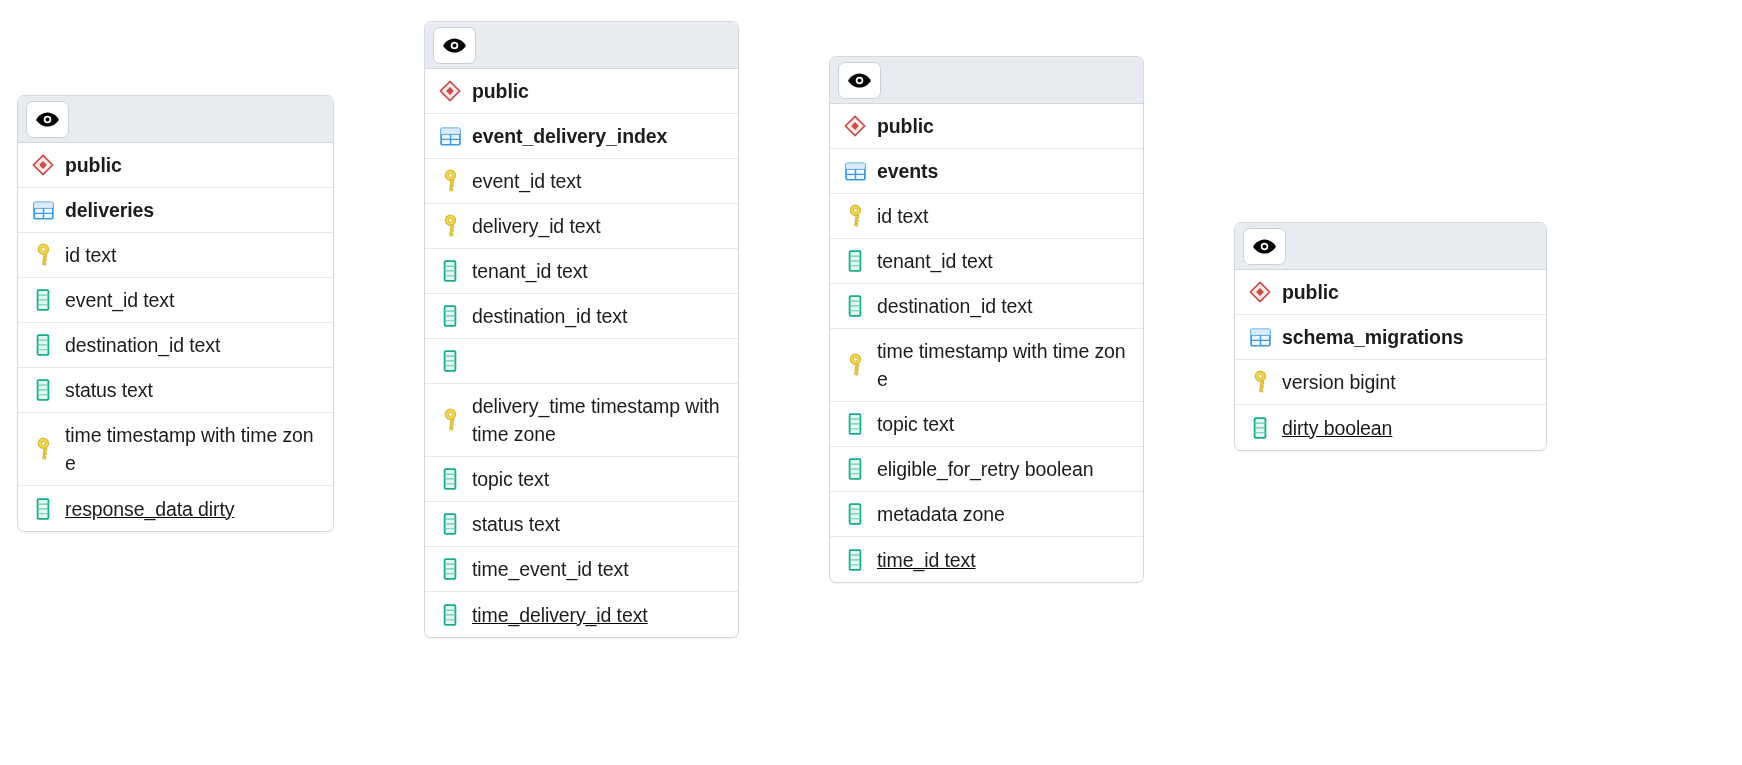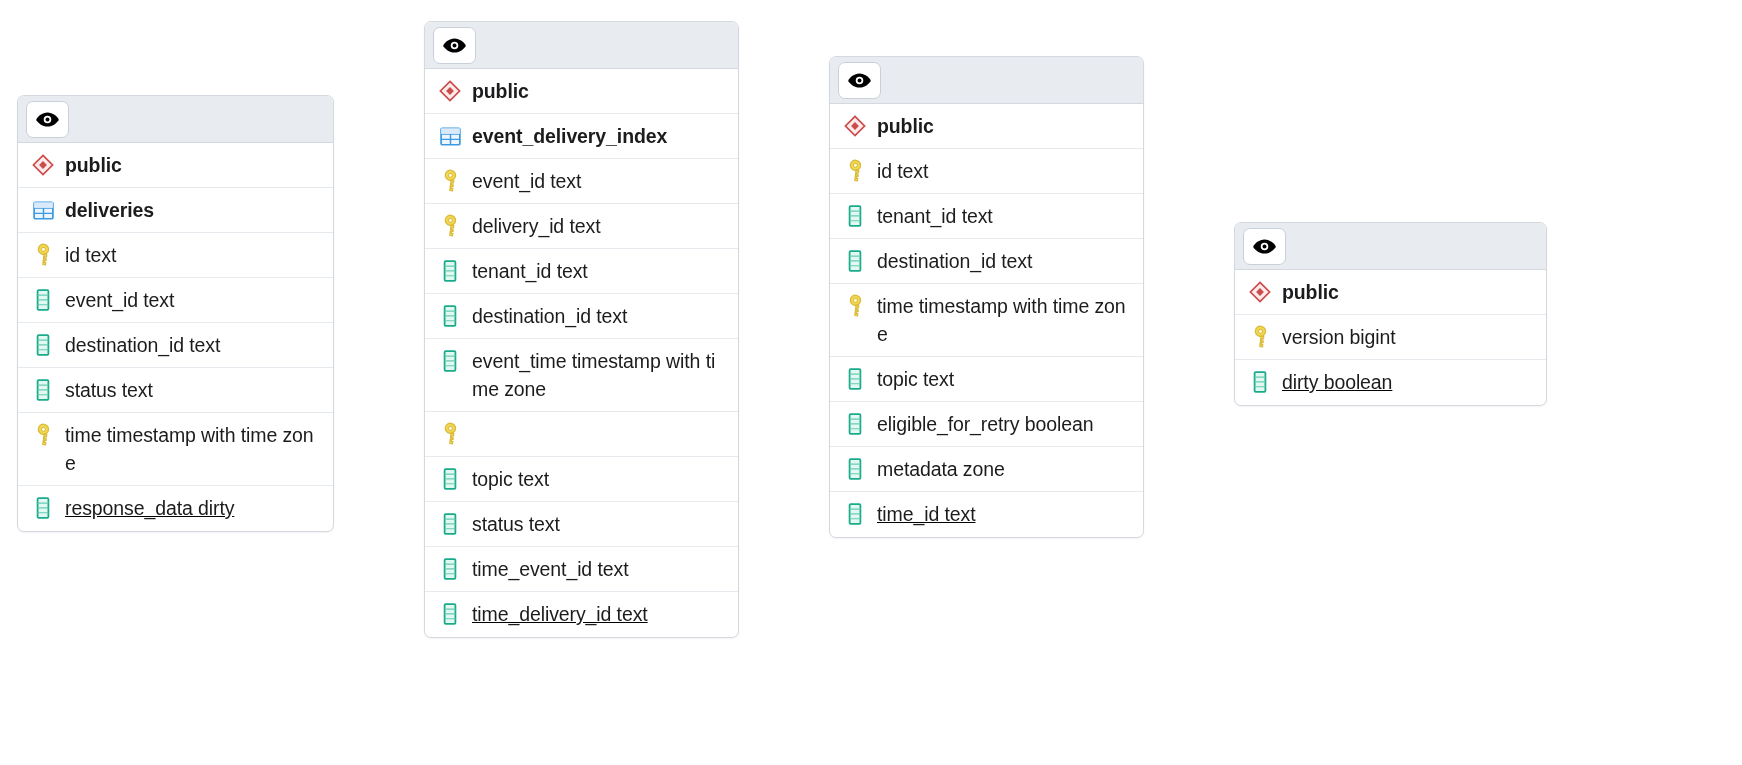--- a/index.html
+++ b/index.html
@@ -34,21 +34,21 @@
     background: #ffffff;
     border: 1px solid #c9d0d9;
     border-radius: 7px;
     display: flex; align-items: center; justify-content: center;
     cursor: pointer;
   }
   .eye-btn svg { display: block; }
 
   .row {
     display: flex;
-    align-items: flex-start;
+    align-items: center;
     border-bottom: 1px solid #e6e9ee;
     padding: 8px 10px 8px 12px;
     min-height: 45px;
   }
   .row:last-child { border-bottom: none; text-decoration: underline; }
 
   .row-icon {
     flex: 0 0 auto;
     width: 26px;
     height: 28px;
@@ -241,32 +241,32 @@
 </span>
         <span class="row-label">destination_id text</span>
       </div>
       <div class="row">
         <span class="row-icon">
   <svg width="20" height="24" viewBox="0 0 16 24" aria-hidden="true">
     <rect x="2.6" y="2.2" width="10.8" height="19.6" rx="1.1" fill="#e4f8f2" stroke="#1aab8a" stroke-width="1.8"></rect>
     <path d="M2.6 7.1h10.8M2.6 11.9h10.8M2.6 16.8h10.8" stroke="#66ccb4" stroke-width="1.1" fill="none"></path>
   </svg>
 </span>
-        <span class="row-label">event_time timestamp with time zone</span>
-      </div>
-      <div class="row">
-        <span class="row-icon">
-  <svg width="25" height="25" viewBox="0 0 24 24" aria-hidden="true">
-    <g transform="rotate(-38 12 12)">
-      <circle cx="15.6" cy="7.3" r="4.9" fill="#f2d84f" stroke="#d9b93a" stroke-width="1.2"></circle>
-      <circle cx="15.6" cy="7.3" r="1.9" fill="#fffdf0" stroke="#d9b93a" stroke-width="0.9"></circle>
-      <path d="M13.3 11.2 6.1 18.4l1.9 1.9 1.6-1.6-1.1-1.1 1.3-1.3 1.1 1.1 1.2-1.2-1.1-1.1 1.3-1.3 1.1 1.1 1.6-1.6z" fill="#f2d84f" stroke="#d9b93a" stroke-width="1.1" stroke-linejoin="round"></path>
-    </g>
-  </svg>
-</span>
+      </div>
+      <div class="row">
+        <span class="row-icon">
+  <svg width="25" height="25" viewBox="0 0 24 24" aria-hidden="true">
+    <g transform="rotate(-38 12 12)">
+      <circle cx="15.6" cy="7.3" r="4.9" fill="#f2d84f" stroke="#d9b93a" stroke-width="1.2"></circle>
+      <circle cx="15.6" cy="7.3" r="1.9" fill="#fffdf0" stroke="#d9b93a" stroke-width="0.9"></circle>
+      <path d="M13.3 11.2 6.1 18.4l1.9 1.9 1.6-1.6-1.1-1.1 1.3-1.3 1.1 1.1 1.2-1.2-1.1-1.1 1.3-1.3 1.1 1.1 1.6-1.6z" fill="#f2d84f" stroke="#d9b93a" stroke-width="1.1" stroke-linejoin="round"></path>
+    </g>
+  </svg>
+</span>
+        <span class="row-label">delivery_time timestamp with time zone</span>
       </div>
       <div class="row">
         <span class="row-icon">
   <svg width="20" height="24" viewBox="0 0 16 24" aria-hidden="true">
     <rect x="2.6" y="2.2" width="10.8" height="19.6" rx="1.1" fill="#e4f8f2" stroke="#1aab8a" stroke-width="1.8"></rect>
     <path d="M2.6 7.1h10.8M2.6 11.9h10.8M2.6 16.8h10.8" stroke="#66ccb4" stroke-width="1.1" fill="none"></path>
   </svg>
 </span>
         <span class="row-label">topic text</span>
       </div>
@@ -310,20 +310,30 @@
       </div>
       <div class="row bold">
         <span class="row-icon">
   <svg width="24" height="24" viewBox="0 0 24 24" aria-hidden="true">
     <path d="M12 2.4 21.6 12 12 21.6 2.4 12z" fill="#fdeaea" stroke="#cc4b4b" stroke-width="1.7"></path>
     <path d="M12 8.1 15.9 12 12 15.9 8.1 12z" fill="#cc4b4b"></path>
   </svg>
 </span>
         <span class="row-label">public</span>
       </div>
+      <div class="row bold">
+        <span class="row-icon">
+  <svg width="23" height="23" viewBox="0 0 24 24" aria-hidden="true">
+    <rect x="2.2" y="3.4" width="19.6" height="17.2" rx="1.4" fill="#eef5fc" stroke="#3b9ae1" stroke-width="1.8"></rect>
+    <path d="M2.2 9.3h19.6M12 9.3v11.3M2.2 15h19.6" stroke="#3b9ae1" stroke-width="1.5" fill="none"></path>
+    <rect x="2.2" y="3.4" width="19.6" height="5.9" fill="#dbeafb"></rect>
+  </svg>
+</span>
+        <span class="row-label">events</span>
+      </div>
       <div class="row">
         <span class="row-icon">
   <svg width="25" height="25" viewBox="0 0 24 24" aria-hidden="true">
     <g transform="rotate(-38 12 12)">
       <circle cx="15.6" cy="7.3" r="4.9" fill="#f2d84f" stroke="#d9b93a" stroke-width="1.2"></circle>
       <circle cx="15.6" cy="7.3" r="1.9" fill="#fffdf0" stroke="#d9b93a" stroke-width="0.9"></circle>
       <path d="M13.3 11.2 6.1 18.4l1.9 1.9 1.6-1.6-1.1-1.1 1.3-1.3 1.1 1.1 1.2-1.2-1.1-1.1 1.3-1.3 1.1 1.1 1.6-1.6z" fill="#f2d84f" stroke="#d9b93a" stroke-width="1.1" stroke-linejoin="round"></path>
     </g>
   </svg>
 </span>
@@ -408,20 +418,30 @@
       </div>
       <div class="row bold">
         <span class="row-icon">
   <svg width="24" height="24" viewBox="0 0 24 24" aria-hidden="true">
     <path d="M12 2.4 21.6 12 12 21.6 2.4 12z" fill="#fdeaea" stroke="#cc4b4b" stroke-width="1.7"></path>
     <path d="M12 8.1 15.9 12 12 15.9 8.1 12z" fill="#cc4b4b"></path>
   </svg>
 </span>
         <span class="row-label">public</span>
       </div>
+      <div class="row bold">
+        <span class="row-icon">
+  <svg width="23" height="23" viewBox="0 0 24 24" aria-hidden="true">
+    <rect x="2.2" y="3.4" width="19.6" height="17.2" rx="1.4" fill="#eef5fc" stroke="#3b9ae1" stroke-width="1.8"></rect>
+    <path d="M2.2 9.3h19.6M12 9.3v11.3M2.2 15h19.6" stroke="#3b9ae1" stroke-width="1.5" fill="none"></path>
+    <rect x="2.2" y="3.4" width="19.6" height="5.9" fill="#dbeafb"></rect>
+  </svg>
+</span>
+        <span class="row-label">schema_migrations</span>
+      </div>
       <div class="row">
         <span class="row-icon">
   <svg width="25" height="25" viewBox="0 0 24 24" aria-hidden="true">
     <g transform="rotate(-38 12 12)">
       <circle cx="15.6" cy="7.3" r="4.9" fill="#f2d84f" stroke="#d9b93a" stroke-width="1.2"></circle>
       <circle cx="15.6" cy="7.3" r="1.9" fill="#fffdf0" stroke="#d9b93a" stroke-width="0.9"></circle>
       <path d="M13.3 11.2 6.1 18.4l1.9 1.9 1.6-1.6-1.1-1.1 1.3-1.3 1.1 1.1 1.2-1.2-1.1-1.1 1.3-1.3 1.1 1.1 1.6-1.6z" fill="#f2d84f" stroke="#d9b93a" stroke-width="1.1" stroke-linejoin="round"></path>
     </g>
   </svg>
 </span>

